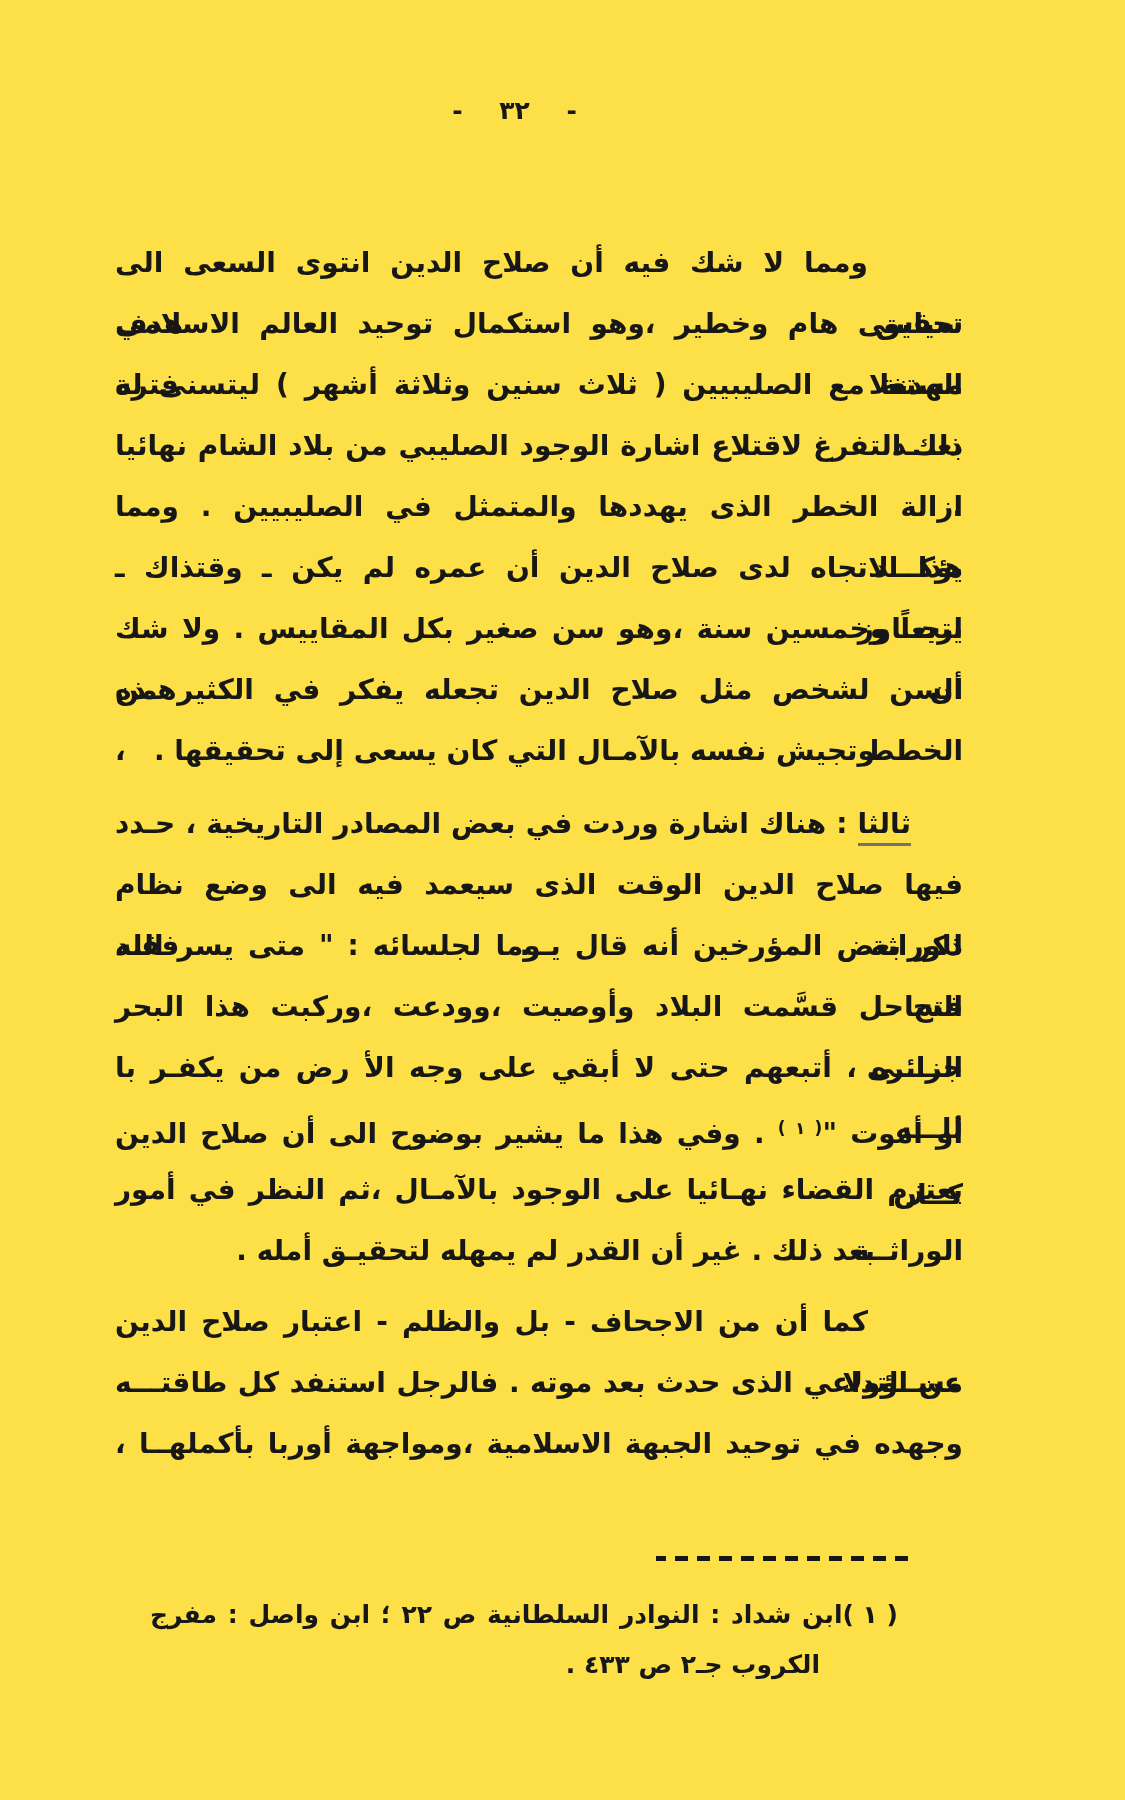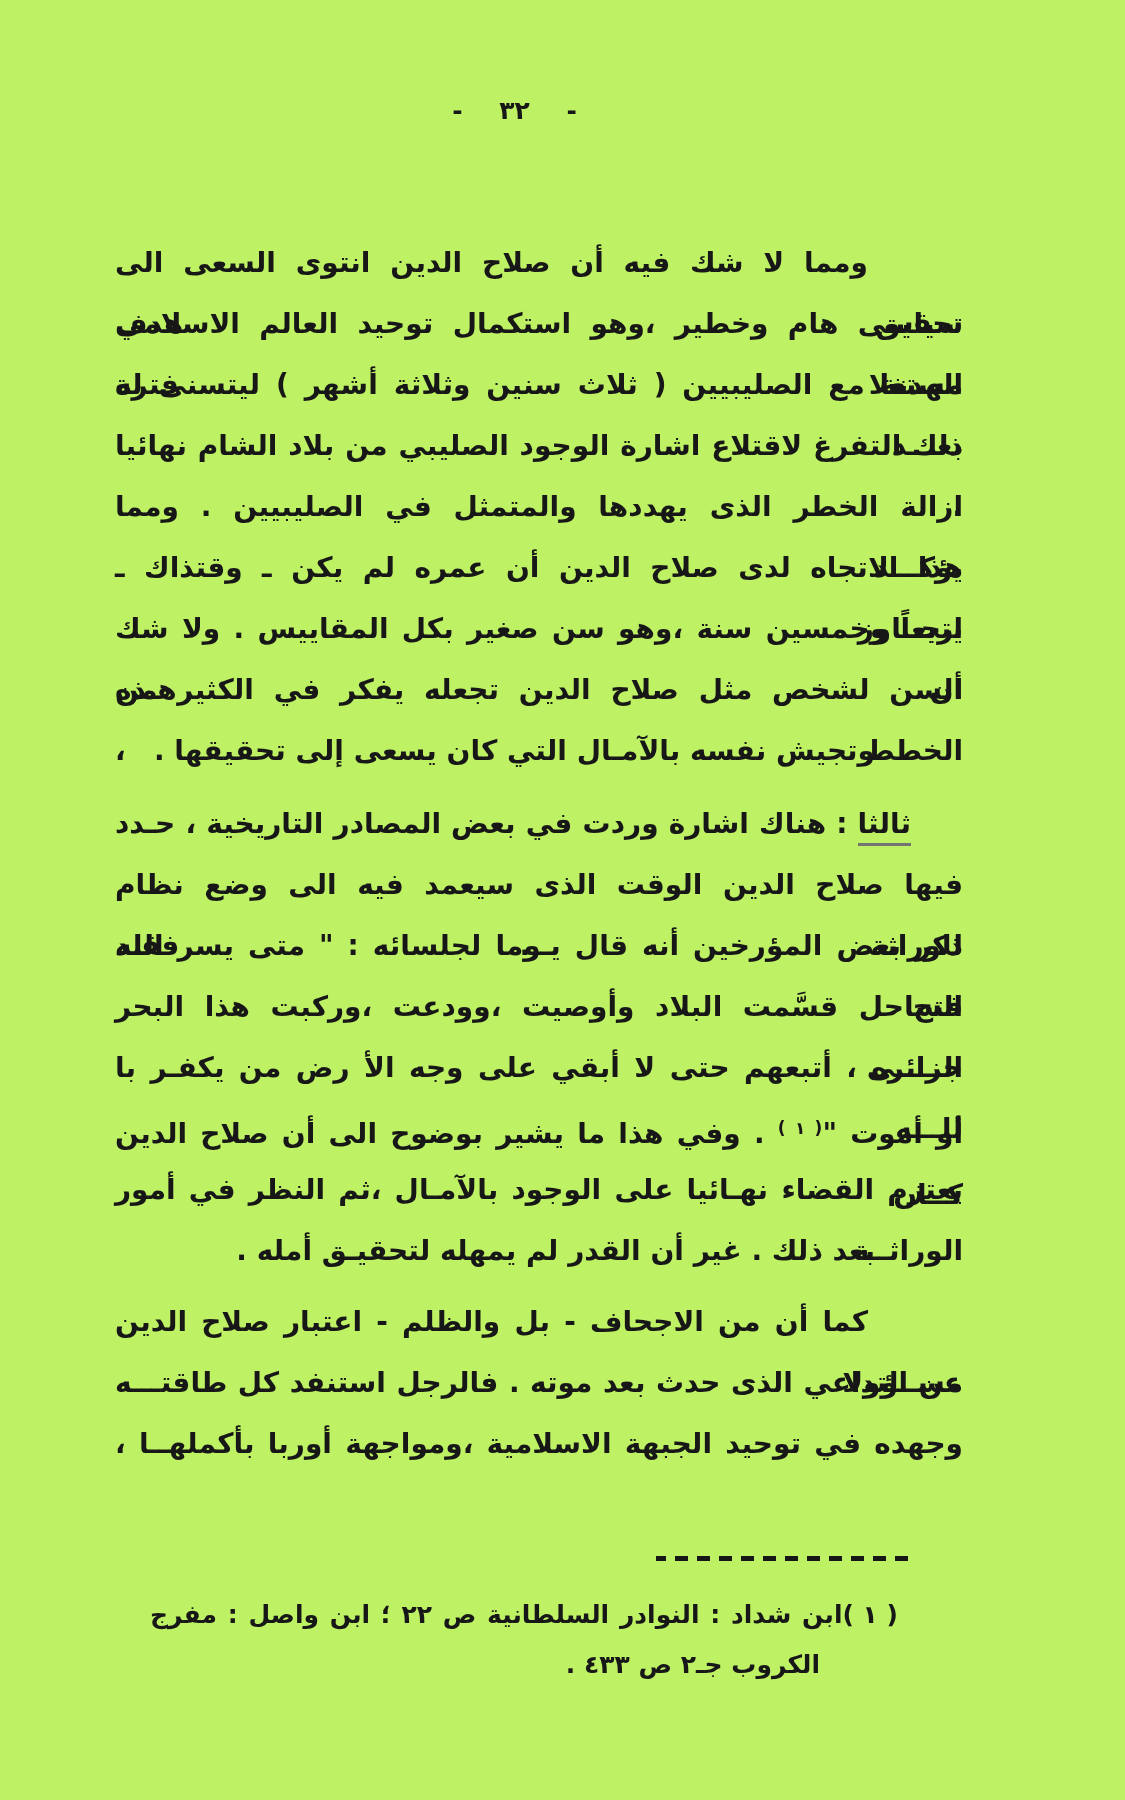--- a/index.html
+++ b/index.html
@@ -6,21 +6,21 @@
   * { box-sizing: border-box; }
   html, body { margin: 0; padding: 0; }
   body {
     width: 1125px; height: 1800px;
     background: #f4f4f1;
     font-family: "DejaVu Sans", sans-serif;
   }
   .page {
     position: relative;
     width: 1125px; height: 1800px;
-    background: #bef264;
+    background: #fde047;
     color: #171717;
     font-weight: bold;
     overflow: hidden;
   }
   .page-number {
     position: absolute;
     top: 96px; left: 62px; width: 905px;
     text-align: center;
     font-size: 25px;
     word-spacing: 28px;

